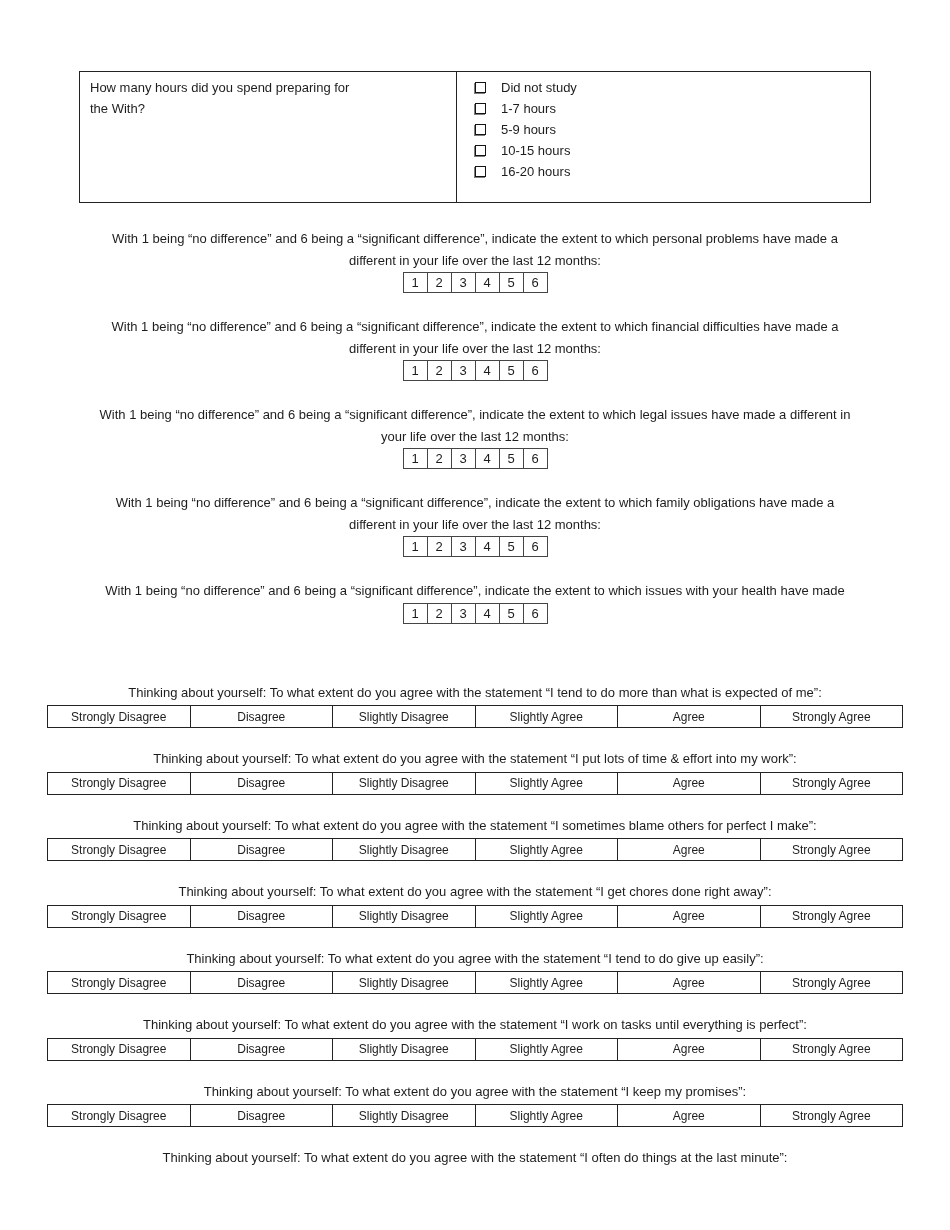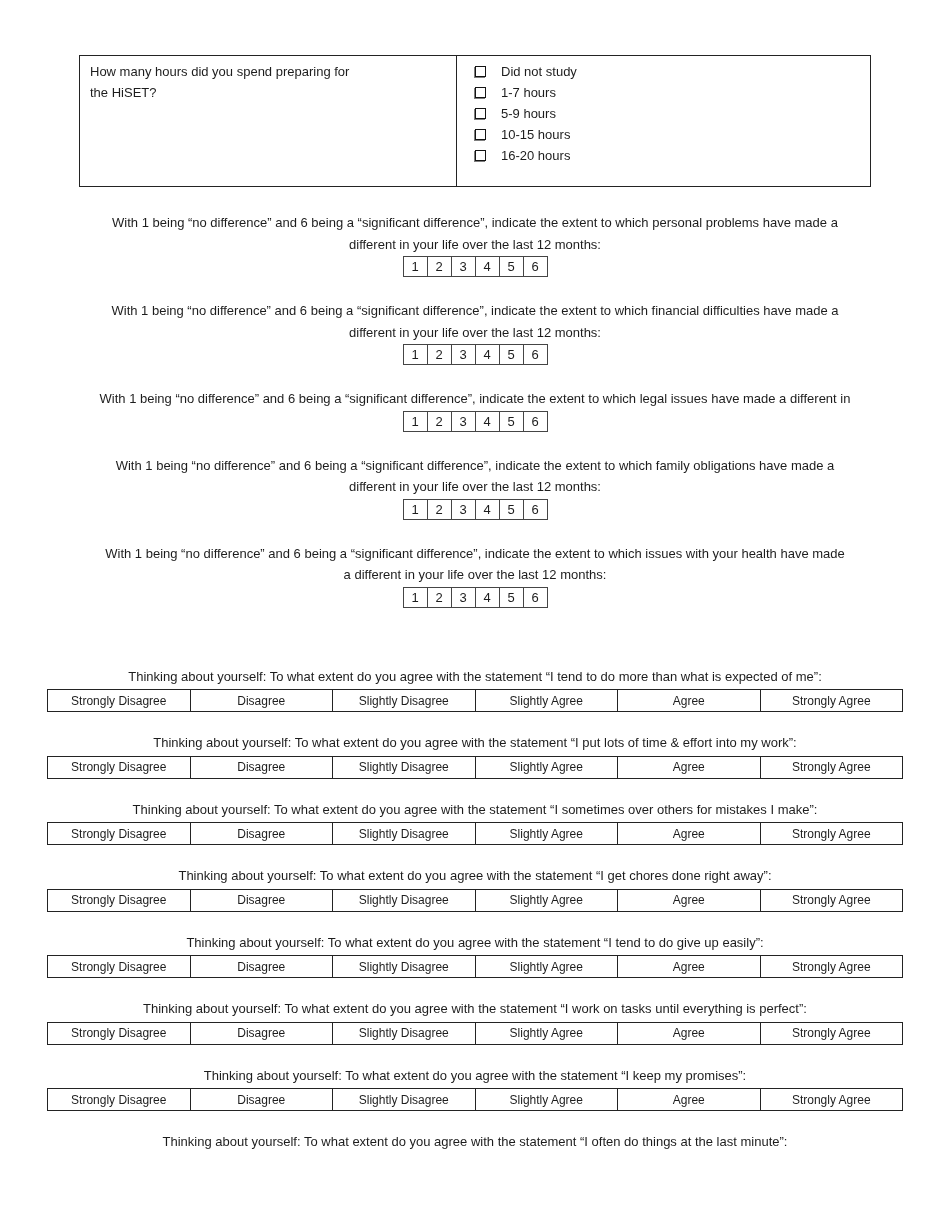--- a/index.html
+++ b/index.html
@@ -5,21 +5,21 @@
   html,body { margin:0; padding:0; background:#fff; }
   .page {
     width:950px; height:1230px; box-sizing:border-box;
     padding-top:55px; background:#ffffff;
     font-family:"Liberation Sans","DejaVu Sans",sans-serif;
     font-size:13px; color:#1d1d1d; overflow:hidden;
   }
   b { font-weight:normal; }
 
   
-  .hours-table { width:744px; margin:0 auto; border-collapse:collapse; table-layout:fixed;border-radius:31px; }
+  .hours-table { width:744px; margin:16px auto; border-collapse:collapse; table-layout:fixed;border-radius:31px; }
   .hours-table td { border:1.5px solid #232323; vertical-align:top; height:120px; }
   td.hours-q { width:356px; padding:5px 10px; line-height:21px; }
   td.hours-opts { width:388px; padding:5px 8px 5px 17px; }
   .q-line { display:block; }
   .chk-item { display:flex; align-items:center; height:21px;text-align:right; }
   .chk {
     width:9px; height:9px; border:1.5px solid #141414;
     box-shadow:-1px 1px 0 rgba(20,20,20,.55);
     margin:0 15px 0 1px; flex:none; background:#fff;
   }
@@ -48,21 +48,21 @@
 </head>
 <body>
 
 <div class="page">
 
   <table class="hours-table">
     <tbody>
         <tr>
       <td class="hours-q">
         <span class="q-line">How many hours did you spend preparing for</span>
-        <span class="q-line">the HiSET?</span>
+        <span class="q-line">the With?</span>
       </td>
       <td class="hours-opts">
         <div class="chk-item">
           <span class="chk"></span>
           <span>Did not study</span>
         </div>
         <div class="chk-item">
           <span class="chk"></span>
           <span>1-7 hours</span>
         </div>
@@ -114,20 +114,21 @@
         <td>4</td>
         <td>5</td>
         <td>6</td>
       </tr>
           </tbody>
         </table>
     </div>
 
     <div class="qblock">
       <p class="qline"><span>With 1 being “no difference” and 6 being a “significant difference”, indicate the extent to which </span><b>legal issues</b><span> have made a different in</span></p>
+      <p class="qline">your life over the last 12 months:</p>
       <table class="scale-table">
           <tbody>
             <tr>
         <td>1</td>
         <td>2</td>
         <td>3</td>
         <td>4</td>
         <td>5</td>
         <td>6</td>
       </tr>
@@ -147,21 +148,20 @@
         <td>4</td>
         <td>5</td>
         <td>6</td>
       </tr>
           </tbody>
         </table>
     </div>
 
     <div class="qblock">
       <p class="qline"><span>With 1 being “no difference” and 6 being a “significant difference”, indicate the extent to which </span><b>issues with your health</b><span> have made</span></p>
-      <p class="qline">a different in your life over the last 12 months:</p>
       <table class="scale-table">
           <tbody>
             <tr>
         <td>1</td>
         <td>2</td>
         <td>3</td>
         <td>4</td>
         <td>5</td>
         <td>6</td>
       </tr>
@@ -199,21 +199,21 @@
         <td>Slightly Disagree</td>
         <td>Slightly Agree</td>
         <td>Agree</td>
         <td>Strongly Agree</td>
       </tr>
           </tbody>
         </table>
     </div>
 
     <div class="ablock">
-      <p class="qline"><span>Thinking about yourself: To what extent do you agree with the statement “</span><b>I sometimes over others for mistakes I make</b><span>”:</span></p>
+      <p class="qline"><span>Thinking about yourself: To what extent do you agree with the statement “</span><b>I sometimes blame others for perfect I make</b><span>”:</span></p>
       <table class="agree-table">
           <tbody>
             <tr>
         <td>Strongly Disagree</td>
         <td>Disagree</td>
         <td>Slightly Disagree</td>
         <td>Slightly Agree</td>
         <td>Agree</td>
         <td>Strongly Agree</td>
       </tr>

